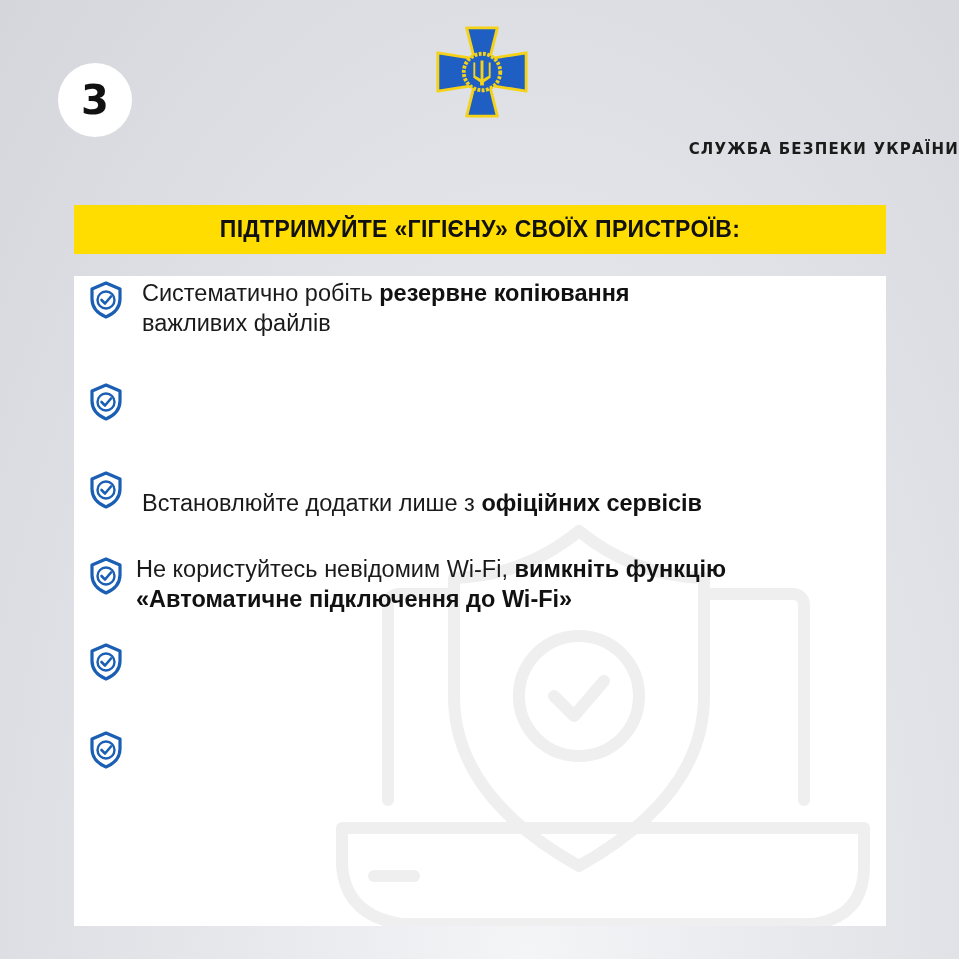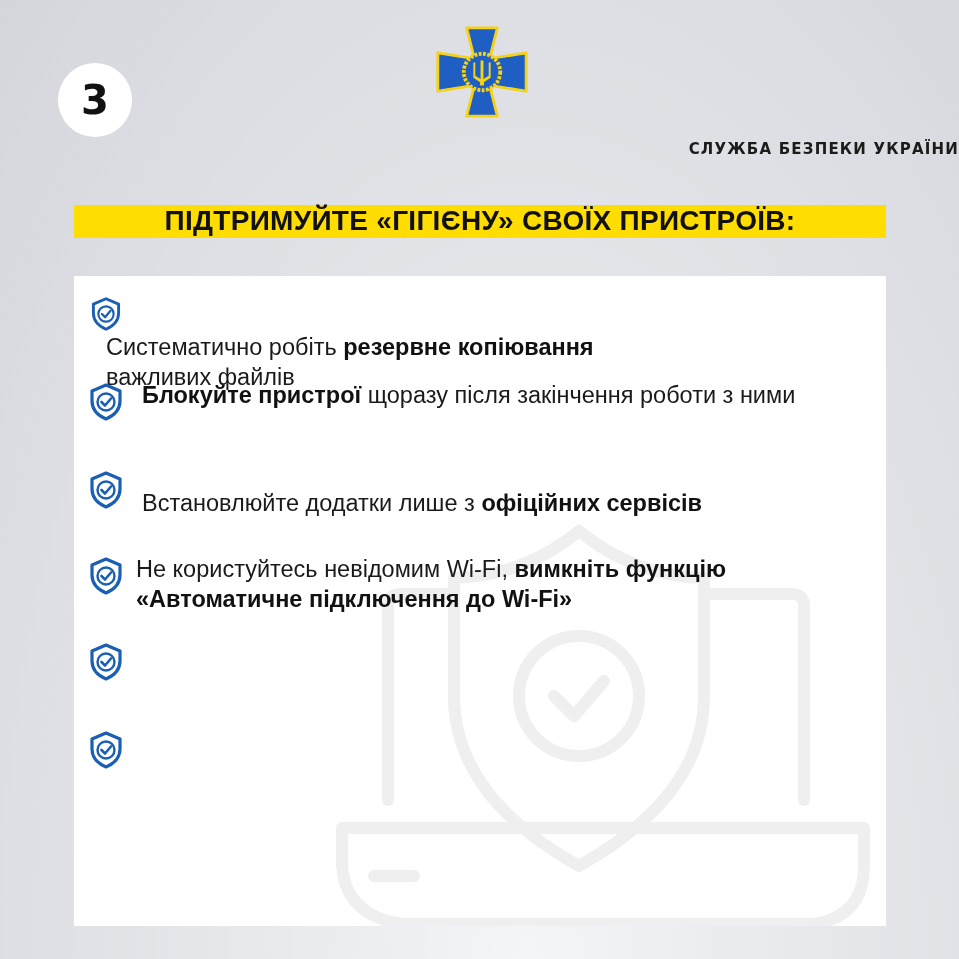--- a/index.html
+++ b/index.html
@@ -33,26 +33,26 @@
       text-align: right;
       font-family: "DejaVu Sans", sans-serif;
       font-weight: bold;
       font-size: 15px;
       letter-spacing: 1.2px;
       color: #1b1b1b;
     }
     .title-banner {
       position: absolute;
       left: 74px; top: 205px;
-      width: 812px; height: 33px;
+      width: 812px; height: 49px;
       background: #ffdd00;
-      display: flex; justify-content: center;
+      display: flex; align-items: center; justify-content: center;
       font-family: "Liberation Sans", sans-serif;
       font-weight: bold;
-      font-size: 28px;
+      font-size: 23px;
       letter-spacing: 0.3px;
       color: #111;
     }
     .card {
       position: absolute;
       left: 74px; top: 276px;
       width: 812px; height: 650px;
       background: #fff;
       overflow: hidden;
     }
@@ -121,40 +121,37 @@
       <path d="M268 552 L790 552 L790 590 Q790 640 740 648 L328 648 Q272 640 268 590 Z"></path>
       <path d="M300 600 L340 600"></path>
 
       <path d="M505 255 Q560 300 630 302 L630 420 Q630 520 505 590 Q380 520 380 420 L380 302 Q450 300 505 255 Z"></path>
       <circle cx="505" cy="420" r="60"></circle>
       <path d="M480 420 L500 440 L530 405"></path>
     </g>
   </svg>
 
   <div class="tips">
-    <div class="tip" style="top:18px;flex-direction:column;">
+    <div class="tip" style="top:2px;">
       <svg class="shield" viewBox="0 0 36 40">
         <path d="M18 3 L32 9 L32 19 Q32 31 18 37 Q4 31 4 19 L4 9 Z" fill="none" stroke="#1a5fb4" stroke-width="3.2" stroke-linejoin="round"></path>
         <circle cx="18" cy="20" r="8.5" fill="none" stroke="#1a5fb4" stroke-width="2.4"></circle>
         <path d="M13.5 20 L17 23.5 L23 16.5" fill="none" stroke="#1a5fb4" stroke-width="2.6" stroke-linecap="round" stroke-linejoin="round"></path>
       </svg>
       <div class="text">
         <span>Систематично робіть </span><b>резервне копіювання</b><br><span>важливих файлів</span>
       </div>
     </div>
 
     <div class="tip" style="top:104px;">
       <svg class="shield" viewBox="0 0 36 40">
         <path d="M18 3 L32 9 L32 19 Q32 31 18 37 Q4 31 4 19 L4 9 Z" fill="none" stroke="#1a5fb4" stroke-width="3.2" stroke-linejoin="round"></path>
         <circle cx="18" cy="20" r="8.5" fill="none" stroke="#1a5fb4" stroke-width="2.4"></circle>
         <path d="M13.5 20 L17 23.5 L23 16.5" fill="none" stroke="#1a5fb4" stroke-width="2.6" stroke-linecap="round" stroke-linejoin="round"></path>
       </svg>
-      <div class="text">
-        <b>Блокуйте пристрої</b><span> щоразу після закінчення роботи з ними</span>
-      </div>
     </div>
 
     <div class="tip" style="top:192px;">
       <svg class="shield" viewBox="0 0 36 40">
         <path d="M18 3 L32 9 L32 19 Q32 31 18 37 Q4 31 4 19 L4 9 Z" fill="none" stroke="#1a5fb4" stroke-width="3.2" stroke-linejoin="round"></path>
         <circle cx="18" cy="20" r="8.5" fill="none" stroke="#1a5fb4" stroke-width="2.4"></circle>
         <path d="M13.5 20 L17 23.5 L23 16.5" fill="none" stroke="#1a5fb4" stroke-width="2.6" stroke-linecap="round" stroke-linejoin="round"></path>
       </svg>
       <div class="text" style="width:600px;margin-top:20px;">
         <span>Встановлюйте додатки лише з </span><b>офіційних сервісів</b>

